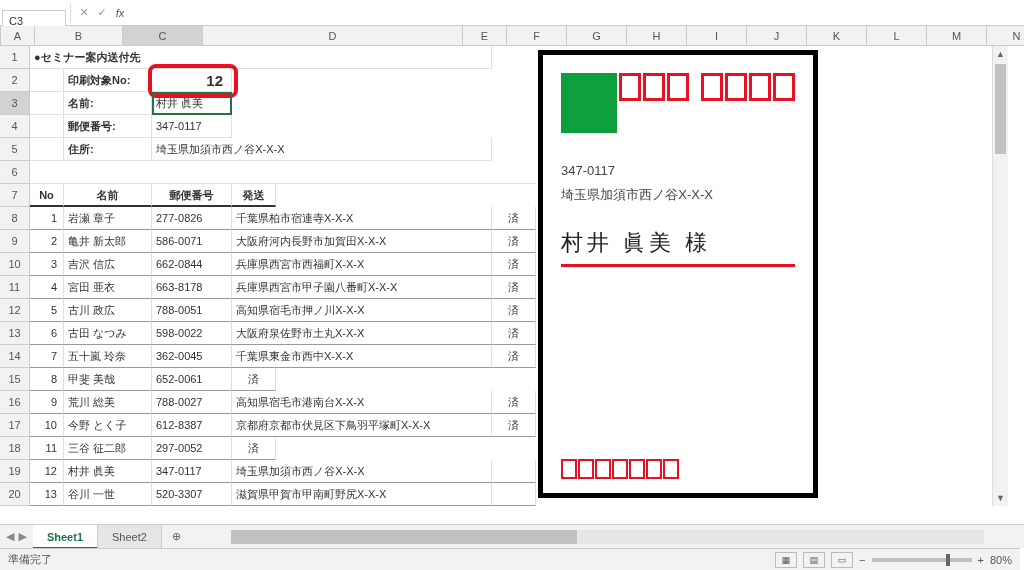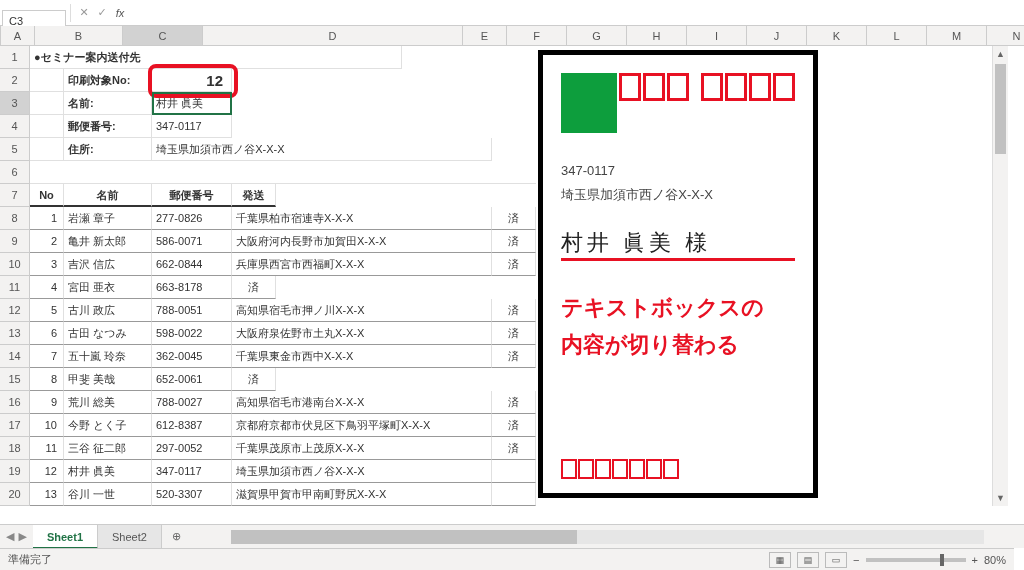--- a/index.html
+++ b/index.html
@@ -39,39 +39,39 @@
 .ctr { text-align: center; }
 
 .envelope { position: absolute; left: 508px; top: 4px; width: 280px; height: 448px; border: 5px solid #000; background: #fff; padding: 18px 18px 10px 18px; }
 .env-top { display: flex; justify-content: space-between; margin-bottom: 30px; }
 .stamp { width: 56px; height: 60px; background: #0d9e3d; }
 .postal-boxes { display: flex; gap: 2px; }
 .postal-box { width: 22px; height: 28px; border: 3px solid #e81123; }
 .postal-gap { width: 8px; }
 .env-postcode { font-size: 13px; margin-bottom: 8px; color: #444; }
 .env-addr { font-size: 13px; margin-bottom: 24px; color: #444; }
-.env-name-wrap { border-bottom: 3px solid #e81123; margin-bottom: 28px; }
+.env-name-wrap { border-bottom: 3px solid #e81123; padding-bottom: 6px; margin-bottom: 12px; }
 .env-name { font-size: 22px; letter-spacing: 4px; color: #222; }
 .env-callout { color: #e81123; font-size: 22px; font-weight: bold; line-height: 1.7; }
 .env-bottom-boxes { position: absolute; bottom: 14px; left: 18px; display: flex; gap: 1px; }
 .env-bottom-boxes .pb { width: 16px; height: 20px; border: 2px solid #e81123; }
 
 .scroll-h { position: absolute; right: 16px; bottom: 64px; top: 46px; width: 16px; background: #f3f2f1; border-left: 1px solid #ddd; }
 .scroll-h .arrow { height: 16px; text-align: center; line-height: 16px; color: #666; font-size: 9px; background: #f3f2f1; }
 .scroll-thumb { position: absolute; left: 2px; right: 2px; top: 18px; height: 90px; background: #c1c1c1; }
 
 .sheet-tabs { position: absolute; bottom: 22px; left: 0; right: 0; height: 24px; background: #f3f2f1; border-top: 1px solid #ccc; display: flex; align-items: center; }
 .nav-arrows { display: flex; padding: 0 6px; gap: 4px; color: #888; }
 .tab { padding: 0 14px; height: 24px; line-height: 24px; border-right: 1px solid #ccc; background: #e6e6e6; color: #555; }
 .tab.active { background: #fff; border-bottom: 2px solid #217346; color: #217346; font-weight: bold; }
 .tab-add { padding: 0 10px; color: #666; }
 .sheet-scroll { flex: 1; margin-left: 40px; margin-right: 40px; height: 14px; background: #e6e6e6; position: relative; }
 .sheet-scroll .thumb { position: absolute; left: 0; width: 46%; top: 0; bottom: 0; background: #c1c1c1; }
 
-.status-bar { position: absolute; bottom: 0; left: 0; right: 10px; height: 22px; background: #f3f2f1; border-top: 1px solid #ccc; display: flex; align-items: center; padding: 0 8px; justify-content: space-between; color: #555; }
+.status-bar { position: absolute; bottom: 0; left: 0; right: 4px; height: 22px; background: #f3f2f1; border-top: 1px solid #ccc; display: flex; align-items: center; padding: 0 8px; justify-content: space-between; color: #555; }
 .view-controls { display: flex; align-items: center; gap: 6px; }
 .view-btn { width: 22px; height: 16px; border: 1px solid #bbb; display: inline-flex; align-items: center; justify-content: center; font-size: 9px; }
 .slider { width: 100px; height: 4px; background: #c1c1c1; position: relative; }
 .slider .knob { position: absolute; left: 74%; top: -4px; width: 4px; height: 12px; background: #666; }
 </style>
 </head>
 <body>
 
 <div class="formula-bar">
   <div class="name-box">C3</div>
@@ -120,21 +120,21 @@
       <div class="row-h">15</div>
       <div class="row-h">16</div>
       <div class="row-h">17</div>
       <div class="row-h">18</div>
       <div class="row-h">19</div>
       <div class="row-h">20</div>
     </div>
   <div class="cells" id="cells">
 
     <div class="cell-row">
-      <div class="cell heading-title" style="width:372px">●セミナー案内送付先</div>
+      <div class="cell heading-title" style="width:462px">●セミナー案内送付先</div>
     </div>
 
     <div class="cell-row">
       <div class="cell" style="width:34px"></div>
       <div class="cell lbl" style="width:88px">印刷対象No:</div>
       <div class="cell val-right" style="width:80px;font-size:15px;font-weight:bold">12</div>
     </div>
 
     <div class="cell-row">
       <div class="cell" style="width:34px"></div>
@@ -184,20 +184,21 @@
           <div class="cell num" style="width:34px">3</div>
           <div class="cell" style="width:88px">吉沢 信広</div>
           <div class="cell" style="width:80px">662-0844</div>
           <div class="cell" style="width:260px">兵庫県西宮市西福町X-X-X</div>
           <div class="cell ctr" style="width:44px">済</div>
         </div>
         <div class="cell-row tbl">
           <div class="cell num" style="width:34px">4</div>
           <div class="cell" style="width:88px">宮田 亜衣</div>
           <div class="cell" style="width:80px">663-8178</div>
+          <div class="cell" style="width:260px">兵庫県西宮市甲子園八番町X-X-X</div>
           <div class="cell ctr" style="width:44px">済</div>
         </div>
         <div class="cell-row tbl">
           <div class="cell num" style="width:34px">5</div>
           <div class="cell" style="width:88px">古川 政広</div>
           <div class="cell" style="width:80px">788-0051</div>
           <div class="cell" style="width:260px">高知県宿毛市押ノ川X-X-X</div>
           <div class="cell ctr" style="width:44px">済</div>
         </div>
         <div class="cell-row tbl">
@@ -231,21 +232,20 @@
           <div class="cell num" style="width:34px">10</div>
           <div class="cell" style="width:88px">今野 とく子</div>
           <div class="cell" style="width:80px">612-8387</div>
           <div class="cell" style="width:260px">京都府京都市伏見区下鳥羽平塚町X-X-X</div>
           <div class="cell ctr" style="width:44px">済</div>
         </div>
         <div class="cell-row tbl">
           <div class="cell num" style="width:34px">11</div>
           <div class="cell" style="width:88px">三谷 征二郎</div>
           <div class="cell" style="width:80px">297-0052</div>
-          <div class="cell" style="width:260px">千葉県茂原市上茂原X-X-X</div>
           <div class="cell ctr" style="width:44px">済</div>
         </div>
         <div class="cell-row tbl">
           <div class="cell num" style="width:34px">12</div>
           <div class="cell" style="width:88px">村井 眞美</div>
           <div class="cell" style="width:80px">347-0117</div>
           <div class="cell" style="width:260px">埼玉県加須市西ノ谷X-X-X</div>
           <div class="cell ctr" style="width:44px"></div>
         </div>
         <div class="cell-row tbl">
@@ -272,24 +272,20 @@
           <div class="postal-box"></div>
             <div class="postal-box"></div>
             <div class="postal-box"></div>
             <div class="postal-box"></div>
         </div>
       </div>
       <div class="env-postcode">347-0117</div>
       <div class="env-addr">埼玉県加須市西ノ谷X-X-X</div>
       <div class="env-name-wrap">
         <div class="env-name">村井 眞美 様</div>
-      </div>
-      <div class="env-callout">
-        <div>テキストボックスの</div>
-        <div>内容が切り替わる</div>
       </div>
       <div class="env-bottom-boxes">
         <div class="pb"></div>
           <div class="pb"></div>
           <div class="pb"></div>
           <div class="pb"></div>
           <div class="pb"></div>
           <div class="pb"></div>
           <div class="pb"></div>
       </div>

